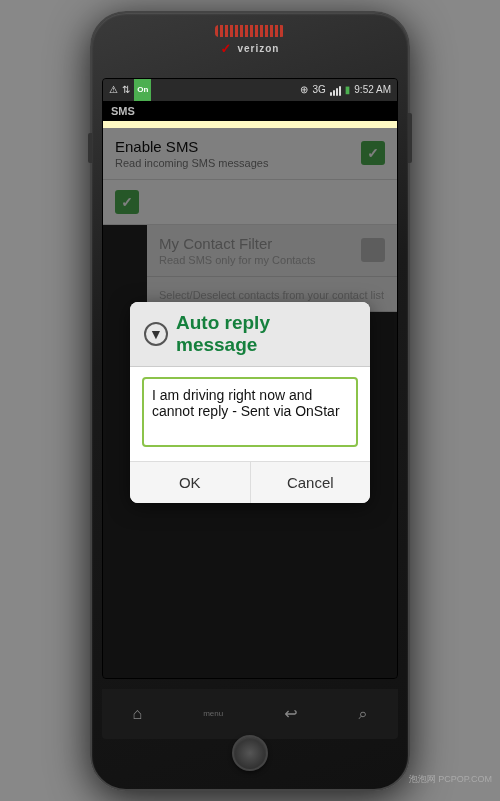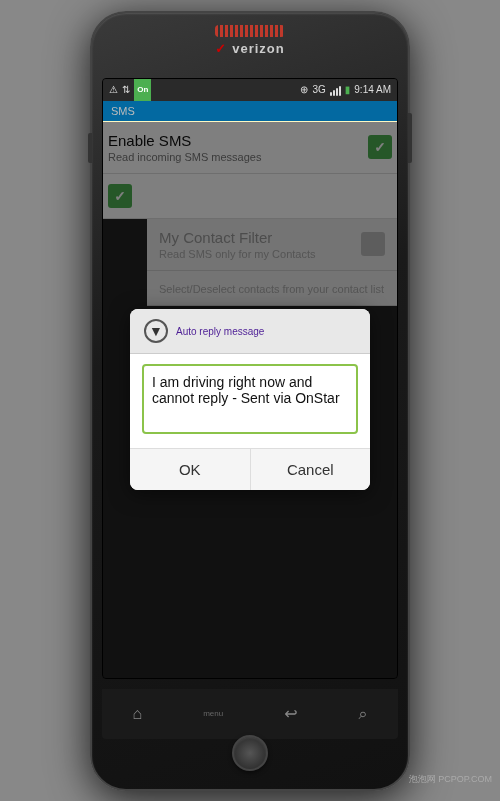--- a/index.html
+++ b/index.html
@@ -47,21 +47,21 @@
       align-items: center;
       gap: 6px;
     }
     .verizon-checkmark {
       color: #cc0000;
       font-size: 13px;
       font-weight: bold;
     }
     .carrier-name {
       color: #ccc;
-      font-size: 13px;
+      font-size: 10px;
       font-weight: bold;
       letter-spacing: 1px;
     }
 
     
     .screen {
       position: absolute;
       top: 65px;
       left: 10px;
       right: 10px;
@@ -116,30 +116,31 @@
       background: #ddd;
       border-radius: 1px;
     }
     .battery-icon {
       color: #4caf50;
       font-size: 10px;
     }
 
     
     .app-header {
-      background: #0369a1;
+      background: #000000;
       padding: 4px 8px;
       font-size: 11px;
       color: #bbb;
-      border-bottom: 1px solid #fef9c3;
+      border-bottom: 7px solid #fef9c3;
+      font-weight: bold;
     }
 
     .settings-item {
       background: white;
-      padding: 10px 5px;
+      padding: 10px 12px;
       border-bottom: 1px solid #ddd;
     }
     .settings-item-title {
       font-size: 15px;
       color: #111;
       font-weight: normal;
     }
     .settings-item-sub {
       font-size: 11px;
       color: #777;
@@ -208,23 +209,23 @@
       border: 2px solid #555;
       border-radius: 50%;
       display: flex;
       align-items: center;
       justify-content: center;
       font-size: 14px;
       color: #333;
       flex-shrink: 0;
     }
     .dialog-title-text {
-      font-size: 10px;
-      font-weight: normal;
-      color: #4c1d95;
+      font-size: 19px;
+      font-weight: bold;
+      color: #15803d;
     }
 
     .dialog-body {
       padding: 10px 12px;
     }
 
     .dialog-textarea {
       width: 100%;
       border: 2px solid #8bc34a;
       border-radius: 4px;
@@ -366,21 +367,21 @@
         <div class="status-right">
           <span>⊕</span>
           <span>3G</span>
           <div class="signal-bars">
             <div class="signal-bar" style="height:4px"></div>
             <div class="signal-bar" style="height:6px"></div>
             <div class="signal-bar" style="height:8px"></div>
             <div class="signal-bar" style="height:10px"></div>
           </div>
           <span class="battery-icon">▮</span>
-          <span>9:14 AM</span>
+          <span>9:52 AM</span>
         </div>
       </div>
 
       <div class="app-header">
         <span>SMS</span>
       </div>
 
       <div class="settings-container">
 
         <div class="settings-item">

